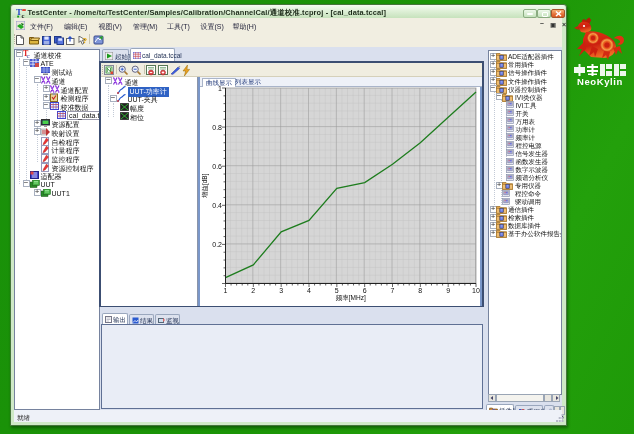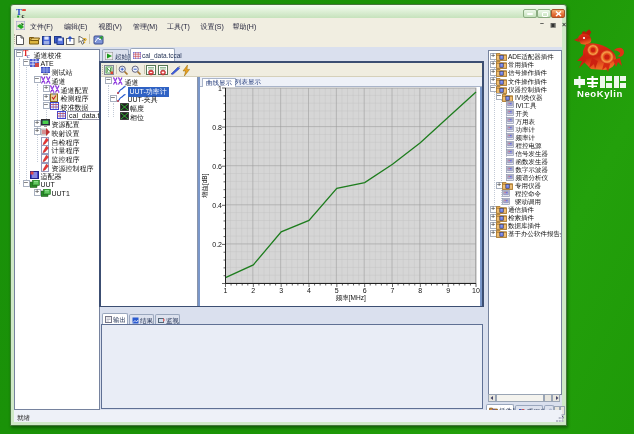--- a/index.html
+++ b/index.html
@@ -27,21 +27,21 @@
  color:#333;font-weight:normal;font-size:8px;line-height:4.5px;text-align:center;top:0.5px}
 .ic{position:absolute;top:0}
 .tl{position:absolute;top:1px}
 .sel{background:#2f62c4;color:#fff;padding:0 2px}
 .tab{position:absolute;box-sizing:border-box;font-size:6.5px;color:#1c2c50;background:#dde2ee;
  border:1px solid #9aa7bd;border-bottom:none;border-radius:2px 2px 0 0;white-space:nowrap}
 .tab.act{background:#fff}
 #statusbar{position:absolute;left:3px;top:405px;width:548px;height:12px;background:#eef1f8;font-size:6.5px;color:#333}
 </style></head>
 <body>
-<div id="logo" class="abs" style="left:567px;top:26px;width:66px;height:78px">
+<div id="logo" class="abs" style="left:567px;top:14px;width:66px;height:78px">
 <svg width="66" height="78" viewBox="0 0 66 78">
 <defs>
 <linearGradient id="drg" x1="0" y1="0" x2="0.3" y2="1">
 <stop offset="0" stop-color="#e03214"></stop>
           <stop offset="0.55" stop-color="#cc2010"></stop>
           <stop offset="1" stop-color="#ee6a24"></stop>
 </linearGradient>
 <radialGradient id="drg3" cx="0.5" cy="0.5" r="0.5">
 <stop offset="0" stop-color="#cc2010"></stop>
           <stop offset="0.5" stop-color="#e85a1e"></stop>
@@ -78,20 +78,21 @@
 <div style="position:absolute;left:0;top:62px;width:66px;text-align:center;font-size:9.5px;font-weight:bold;color:#fff;letter-spacing:0.6px">NeoKylin</div>
 </div>
 <div id="win">
   <div id="titlebar">
     <svg class="abs" style="left:4px;top:1.5px" width="11" height="11" viewBox="0 0 11 11">
       <text x="0" y="8" font-size="9" font-weight="bold" fill="#2848cc" font-family="Liberation Serif">T</text>
       <rect x="6.2" y="2.2" width="3.6" height="1.7" fill="#e03020"></rect>
       <rect x="1.2" y="8.6" width="1.9" height="1.9" fill="#1a9a1a"></rect>
       <text x="5.6" y="10.5" font-size="6.5" font-weight="bold" fill="#222" font-family="Liberation Serif">c</text>
     </svg>
+    <div id="title">TestCenter - /home/tc/TestCenter/Samples/Calibration/ChannelCal/通道校准.tcproj - [cal_data.tccal]</div>
     <div class="tbtn" style="left:511px">
         <i style="left:3px;top:3px;width:6px;height:2px"></i>
       </div>
     <div class="tbtn" style="left:525px">
         <i style="left:3.5px;top:1.5px;width:4px;height:3px;background:none;border:1px solid #fff"></i>
       </div>
     <div class="tbtn" id="bclose" style="left:539px">
       <svg class="abs" style="left:3px;top:1px" width="7" height="6" viewBox="0 0 7 6">
           <path d="M1 0.5L6 5M6 0.5L1 5" stroke="#fff" stroke-width="1.5"></path>
         </svg>

